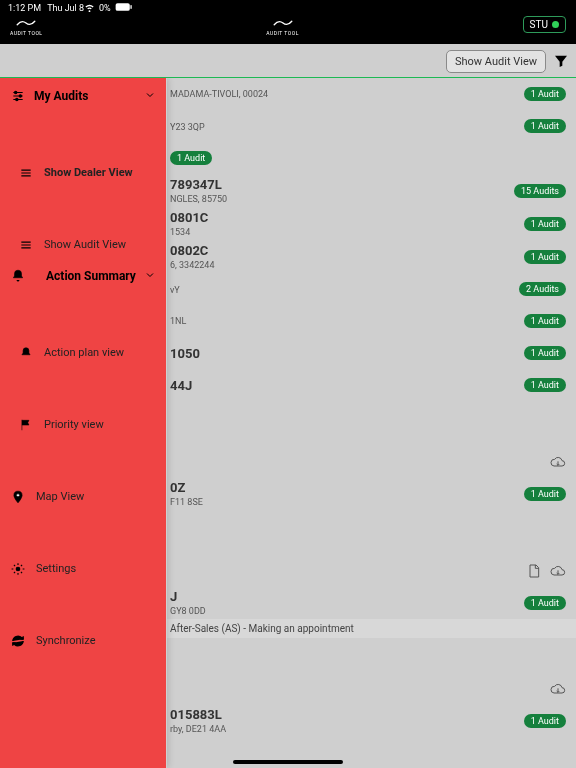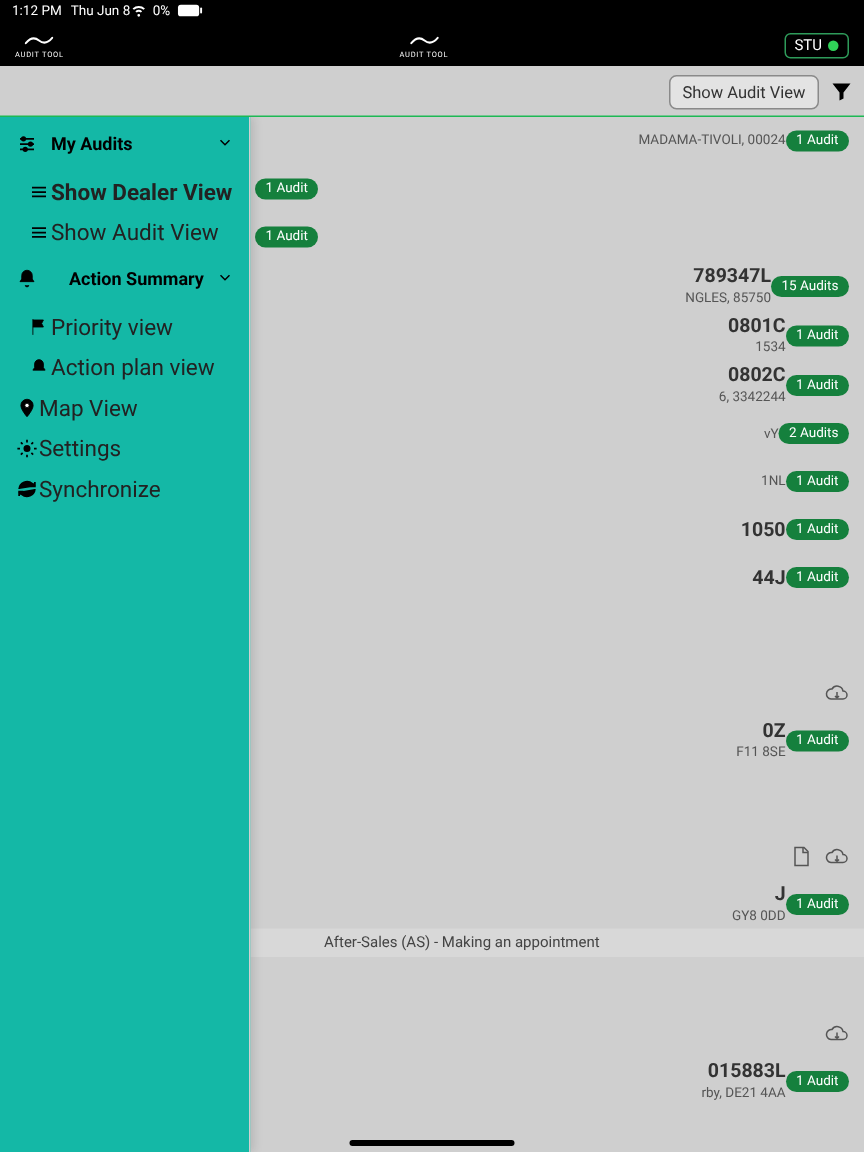--- a/index.html
+++ b/index.html
@@ -4,68 +4,68 @@
 <style>
   * { box-sizing: border-box; margin: 0; padding: 0; font-family: -apple-system, BlinkMacSystemFont, "Segoe UI", Roboto, sans-serif; }
   html, body { width: 576px; height: 768px; overflow: hidden; background: #cfcfcf; }
 
   
   .status-bar { height: 16px; background: #000; color: #fff; display: flex; align-items: center; padding: 0 8px; font-size: 9px; justify-content: flex-start; }
   .status-left { display: flex; gap: 6px; }
   .status-right { display: flex; gap: 4px; align-items: center; }
 
   
-  .app-header { height: 28px; background: #000; display: flex; align-items: center; justify-content: space-between; padding: 0 10px; }
+  .app-header { height: 28px; background: #000; display: flex; align-items: flex-start; justify-content: space-between; padding: 0 10px; }
   .logo { display:flex; flex-direction:column; align-items:center; color:#fff; font-size:5px; letter-spacing:0.5px;}
   .logo svg { width: 22px; height: 14px; }
   .stu-chip { border: 1px solid #2e9b5a; border-radius: 4px; padding: 2px 6px; color:#fff; font-size:10px; display:flex; align-items:center; gap:4px; }
   .stu-dot { width:7px; height:7px; background:#30d158; border-radius:50%; }
 
   
   .toolbar { height: 34px; background:#cfcfcf; display:flex; align-items:center; justify-content:flex-end; gap:6px; padding: 0 6px; position:relative; }
   .toolbar::after { content:""; position:absolute; left:0; right:0; bottom:-1px; height:2px; background:#1db954; }
   .show-view-btn { background:#e3e3e3; border:1px solid #8a8a8a; border-radius:5px; font-size:11px; padding:4px 8px; color:#333; }
   .filter-icon { width:18px; height:18px; display:flex; align-items:center; justify-content:center; }
 
   
   .main { position: relative; height: calc(768px - 16px - 28px - 34px); background:#cfcfcf; overflow:hidden;}
   .list { position:absolute; left:0; right:0; top:0; bottom:0; overflow:hidden;}
   .row { padding: 3px 10px 3px 170px; font-size: 10px; color:#333; position:relative; }
   .row.head { background:#cfcfcf; display:flex; align-items:center; justify-content:space-between; min-height:32px;}
-  .row.note { background:#d8d8d8; padding-top:4px; padding-bottom:4px; color:#444;margin-left:46px;}
+  .row.note { background:#d8d8d8; padding-top:4px; padding-bottom:4px; color:#444;}
   .row.space { height:48px; background:#cfcfcf; }
   .row.cloudrow { height:28px; background:#cfcfcf; display:flex; justify-content:flex-end; align-items:center; gap:8px;}
-  .title-col { display:flex; flex-direction:column; gap:2px; flex:1; min-width:0;align-items:flex-end;}
+  .title-col { display:flex; flex-direction:column; gap:2px; flex:1; min-width:0;}
   .title-b { font-weight:700; font-size:13px; }
   .title-s { font-size:9px; color:#555; }
   .badge { background:#15803d; color:#fff; border-radius:10px; font-size:9px; padding:2px 7px; white-space:nowrap; }
   .cloud-icon svg, .pdf-icon svg { width:16px; height:16px; stroke:#555; fill:none; stroke-width:1.5;}
 
   
-  .sidebar { position:absolute; left:0; top:0; width: 167px; bottom:0; background:#14b8a6; border-right:1px solid #d0d0d0; box-shadow: 2px 0 6px rgba(0,0,0,0.12); z-index:10;}
+  .sidebar { position:absolute; left:0; top:0; width: 167px; bottom:0; background:#ef4444; border-right:1px solid #d0d0d0; box-shadow: 2px 0 6px rgba(0,0,0,0.12); z-index:10;}
   .side-section-header { display:flex; align-items:center; justify-content:space-between; padding:0 10px; height:36px; font-size:12px;}
   .side-section-header.bold { font-weight:700; }
-  .side-item { display:flex; align-items:center; padding: 0 10px 0 18px; height:27px; font-size:15px; color:#222;}
+  .side-item { display:flex; align-items:center; gap:10px; padding: 0 10px 0 18px; height:27px; font-size:11px; color:#222;margin-top:45px;}
   .side-item.bold { font-weight:700; }
   .side-item.top { padding-left:10px; }
   .side-icon { width:16px; height:16px; display:flex; align-items:center; justify-content:center; flex-shrink:0;}
   .side-icon svg { width:14px; height:14px; stroke:#000; fill:#000; }
   .chev svg { width:12px; height:12px; stroke:#000; fill:none; stroke-width:2;}
 
   
   .home-ind { position:absolute; bottom:4px; left:50%; transform:translateX(-50%); width:110px; height:4px; background:#000; border-radius:3px; z-index:50;}
 
 </style>
 </head>
 <body>
 
 <div class="status-bar">
   <div class="status-left">
     <span>1:12 PM</span>
-    <span>Thu Jun 8</span>
+    <span>Thu Jul 8</span>
   </div>
   <div class="status-right">
     <span>
       <svg viewBox="0 0 24 24" width="11" height="11" fill="#fff">
           <path d="M12 18a2 2 0 100 4 2 2 0 000-4zm-5-4a8 8 0 0110 0l-2 2a5 5 0 00-6 0zm-4-4a14 14 0 0118 0l-2 2a11 11 0 00-14 0z"></path>
         </svg>
     </span>
     <span>0%</span>
     <span>
       <svg viewBox="0 0 28 14" width="18" height="10">
@@ -109,20 +109,24 @@
   <div class="list">
 
     <div class="row head">
       <div class="title-col">
           <span class="title-s">MADAMA-TIVOLI, 00024</span>
         </div>
       <span class="badge">1 Audit</span>
     </div>
 
     <div class="row head">
+      <div class="title-col">
+          <span class="title-b"></span>
+          <span class="title-s">Y23 3QP</span>
+        </div>
       <span class="badge">1 Audit</span>
     </div>
 
     <div class="row head">
       <span class="badge">1 Audit</span>
     </div>
 
     <div class="row head">
       <div class="title-col">
           <span class="title-b">789347L</span>
@@ -275,32 +279,32 @@
           </span>
         <span>Action Summary</span>
       </span>
       <span class="chev"><svg viewBox="0 0 24 24">
             <polyline points="6 9 12 15 18 9"></polyline>
           </svg></span>
     </div>
     <div class="side-item">
       <span class="side-icon">
           <svg viewBox="0 0 24 24">
+            <path d="M12 3a5 5 0 00-5 5v4l-2 3h14l-2-3V8a5 5 0 00-5-5z"></path>
+          </svg>
+        </span>
+      <span>Action plan view</span>
+    </div>
+    <div class="side-item">
+      <span class="side-icon">
+          <svg viewBox="0 0 24 24">
             <path d="M5 3v18M5 4h12l-2 4 2 4H5"></path>
           </svg>
         </span>
       <span>Priority view</span>
-    </div>
-    <div class="side-item">
-      <span class="side-icon">
-          <svg viewBox="0 0 24 24">
-            <path d="M12 3a5 5 0 00-5 5v4l-2 3h14l-2-3V8a5 5 0 00-5-5z"></path>
-          </svg>
-        </span>
-      <span>Action plan view</span>
     </div>
 
     <div class="side-item top">
       <span class="side-icon">
           <svg viewBox="0 0 24 24">
             <path d="M12 2a7 7 0 00-7 7c0 5 7 13 7 13s7-8 7-13a7 7 0 00-7-7z"></path>
             <circle cx="12" cy="9" r="2.5" fill="#fff"></circle>
           </svg>
         </span>
       <span>Map View</span>

